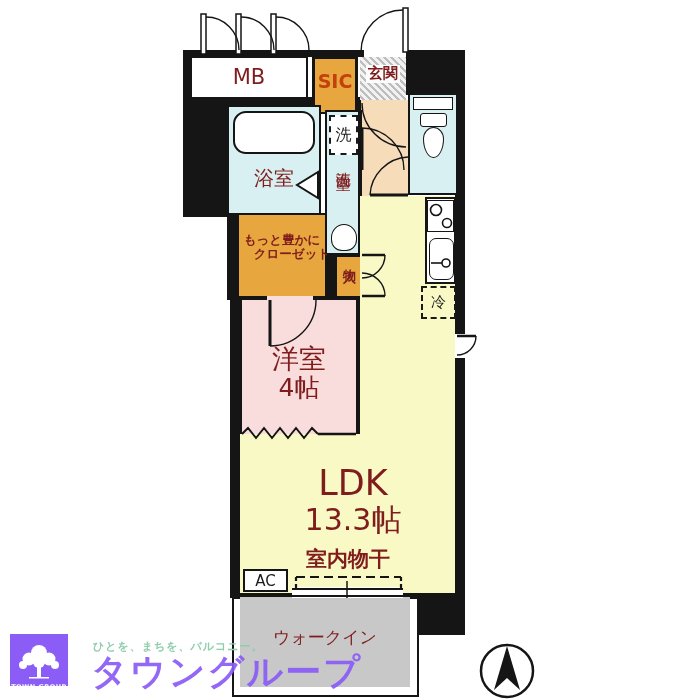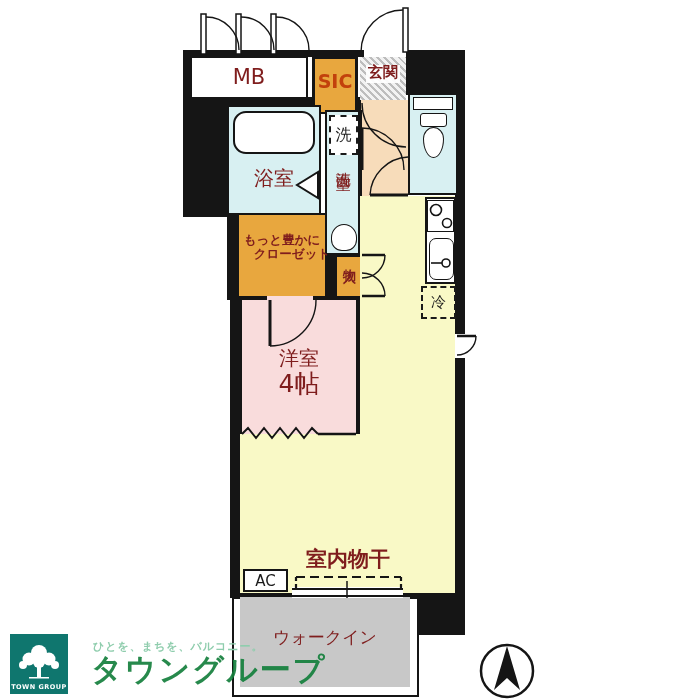--- a/index.html
+++ b/index.html
@@ -18,21 +18,21 @@
   .yellow{background:#f9f9c6;}
   .gray{background:#c8c8c8;}
   .white{background:#ffffff;}
   .lbl{position:absolute;box-sizing:border-box;color:#7f1d1d;line-height:1.15;
        white-space:nowrap;}
   .center{display:flex;align-items:center;justify-content:center;text-align:center;}
   .vert{writing-mode:vertical-rl;text-orientation:upright;letter-spacing:2px;}
   .dashedbox{border:2px dashed #1a1a1a;background:#ffffff;}
   .hatch{background:repeating-linear-gradient(45deg,#f2f2f2 0 3px,#bdbdbd 3px 5px);}
   svg{position:absolute;left:0;top:0;pointer-events:none;}
-  .chip{background:rgba(255,255,255,.92);padding:0 2px;font-weight:bold;font-family:Liberation Mono, monospace;}
+  .chip{background:rgba(255,255,255,.92);padding:0 2px;font-weight:bold;}
 </style>
 </head>
 <body>
 
 <div class="abs wall" style="left:183px;top:50px;width:181px;height:7px;"></div>
 <div class="abs wall" style="left:406px;top:50px;width:59px;height:45px;"></div>
 <div class="abs wall" style="left:183px;top:50px;width:8px;height:55px;"></div>
 <div class="abs wall" style="left:183px;top:97px;width:178px;height:8px;"></div>
 <div class="abs wall" style="left:183px;top:100px;width:44px;height:117px;"></div>
 <div class="abs wall" style="left:227px;top:211px;width:10px;height:89px;"></div>
@@ -79,29 +79,31 @@
     <span style="display:block;margin-left:20px;">クローゼット</span>
   </span>
 </div>
 
 <div class="abs room orange" style="left:335px;top:255px;width:27px;height:43px;"></div>
 <div class="lbl vert" style="left:341px;top:259px;font-size:13px;font-weight:bold;letter-spacing:0;">物入</div>
 
 <div class="abs room pink" style="left:240px;top:298px;width:120px;height:136px;border-bottom:none;border-right:4px solid #151515;"></div>
 <div class="lbl center" style="left:240px;top:333px;width:118px;height:80px;">
   <span>
-    <span style="display:block;font-size:20px;">洋室</span>
+    <span style="display:block;font-size:27px;">洋室</span>
     <span style="display:block;font-size:25px;">4帖</span>
   </span>
 </div>
 
 <div class="abs yellow" style="left:360px;top:196px;width:95px;height:397px;"></div>
 <div class="abs yellow" style="left:240px;top:434px;width:215px;height:159px;"></div>
 <div class="lbl center" style="left:273px;top:462px;width:160px;height:76px;">
   <span>
+    <span style="display:block;font-size:35px;">LDK</span>
+    <span style="display:block;font-size:30px;">13.3帖</span>
   </span>
 </div>
 
 <div class="abs white" style="left:425px;top:197px;width:31px;height:87px;border:2px solid #151515;"></div>
 <div class="abs white" style="left:427px;top:200px;width:27px;height:32px;border:1.5px solid #151515;"></div>
 <div class="abs white" style="left:429px;top:238px;width:25px;height:42px;border:1.5px solid #151515;border-radius:7px;"></div>
 <div class="abs dashedbox center" style="left:421px;top:286px;width:35px;height:33px;font-size:15px;background:transparent;">
   <span>冷</span>
 </div>
 
@@ -183,29 +185,29 @@
     <line x1="296" y1="577" x2="296" y2="591" stroke-dasharray="4 3"></line>
     <line x1="401" y1="577" x2="401" y2="591" stroke-dasharray="4 3"></line>
   </g>
 
   <g>
     <circle cx="507" cy="671" r="26" fill="#ffffff" stroke="#151515" stroke-width="2.5"></circle>
     <polygon points="507,646 520,690 507,678 494,690" fill="#151515"></polygon>
   </g>
 </svg>
 
-<div class="abs" style="left:10px;top:634px;width:58px;height:60px;background:#0f766e;">
+<div class="abs" style="left:10px;top:634px;width:58px;height:52px;background:#8b5cf6;">
   <svg width="58" height="64" viewBox="0 0 58 64">
     <g fill="#ffffff">
       <circle cx="29" cy="19" r="8"></circle>
       <circle cx="19" cy="25" r="6.5"></circle>
       <circle cx="39" cy="25" r="6.5"></circle>
       <circle cx="29" cy="28" r="6"></circle>
       <circle cx="13" cy="31" r="4"></circle>
       <circle cx="45" cy="31" r="4"></circle>
       <rect x="27" y="30" width="4" height="14"></rect>
       <rect x="19" y="43" width="20" height="1.5"></rect>
     </g>
   </svg>
   <div class="lbl" style="left:0;top:50px;width:58px;text-align:center;font-size:6.5px;font-weight:bold;color:#ffffff;letter-spacing:.5px;">TOWN GROUP</div>
 </div>
 <div class="lbl" style="left:93px;top:641px;font-size:11px;font-weight:bold;color:#8fcdad;letter-spacing:1px;">ひとを、まちを、バルコニー。</div>
-<div class="lbl" style="left:91px;top:652px;font-size:31px;font-weight:bold;color:#15803d;letter-spacing:2px;opacity:.92;font-family:Liberation Serif, serif;">タウングループ</div>
+<div class="lbl" style="left:91px;top:652px;font-size:36px;font-weight:bold;color:#8b5cf6;letter-spacing:2px;opacity:.92;font-family:Liberation Serif, serif;">タウングループ</div>
 
 </body></html>

